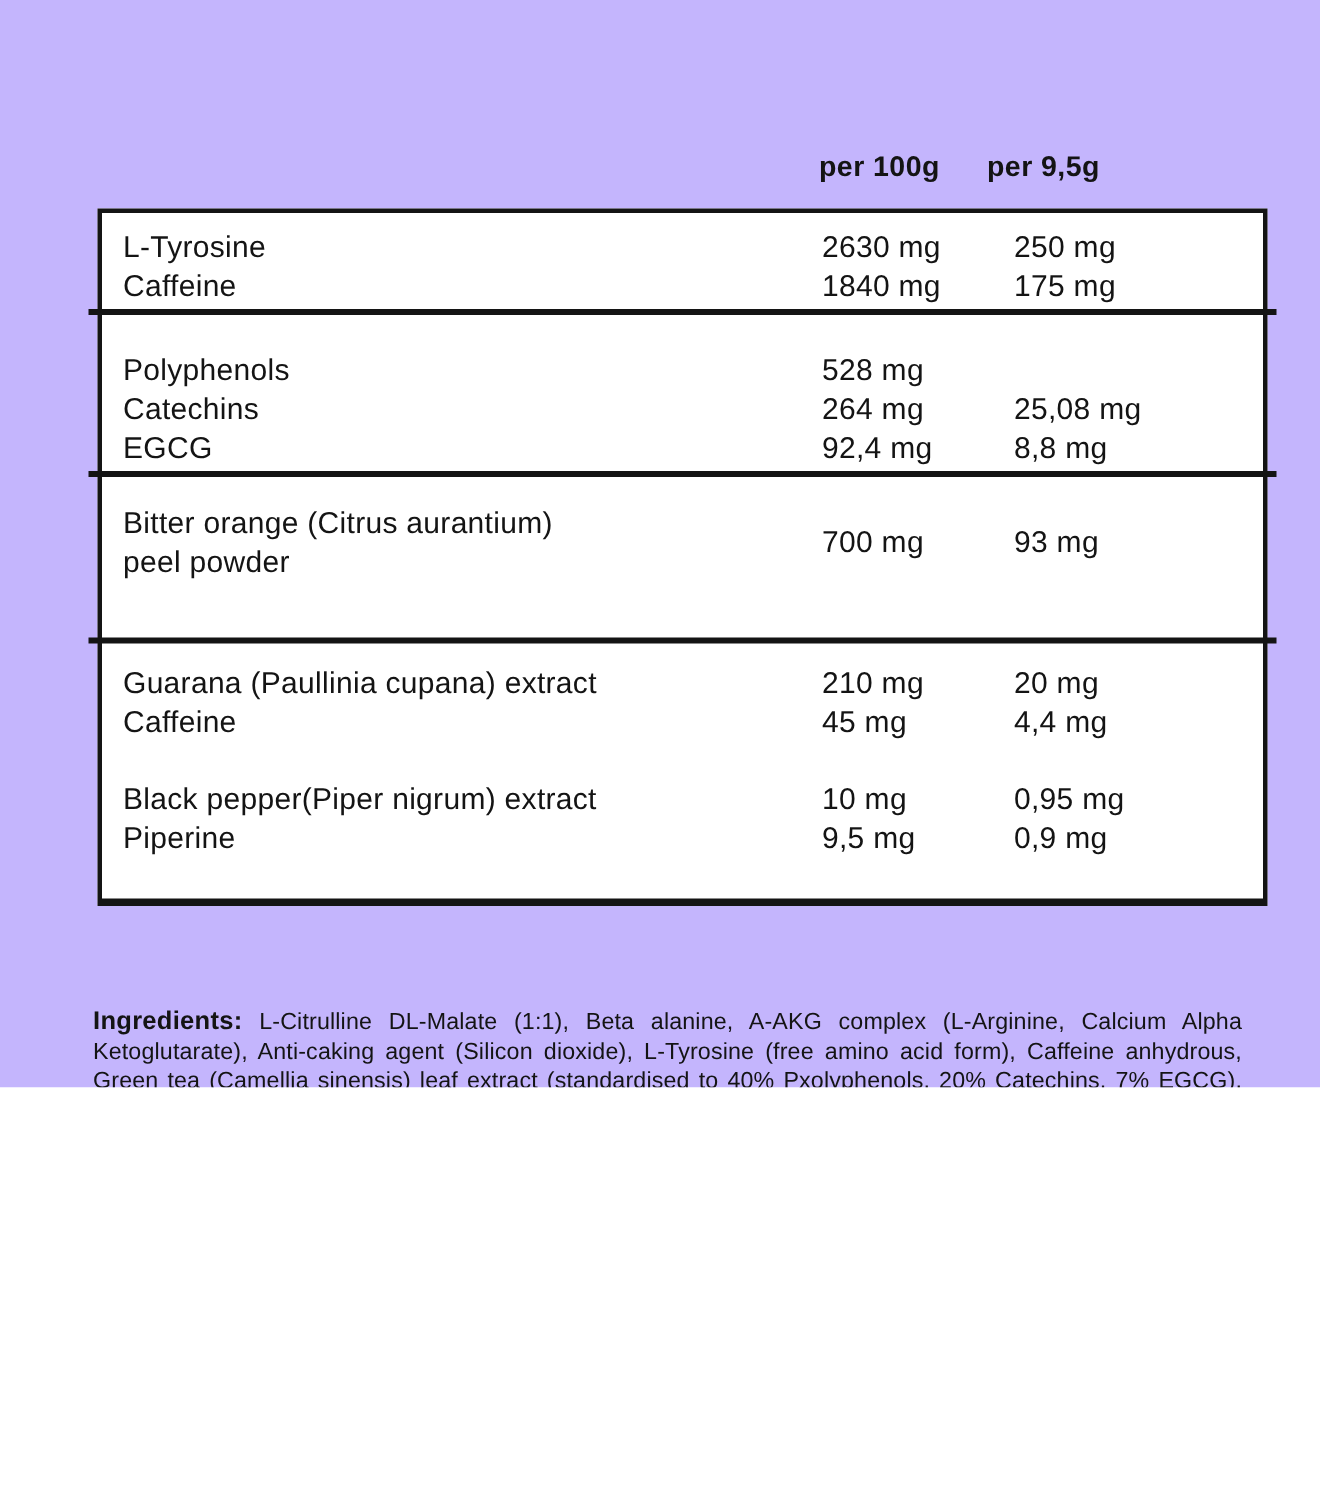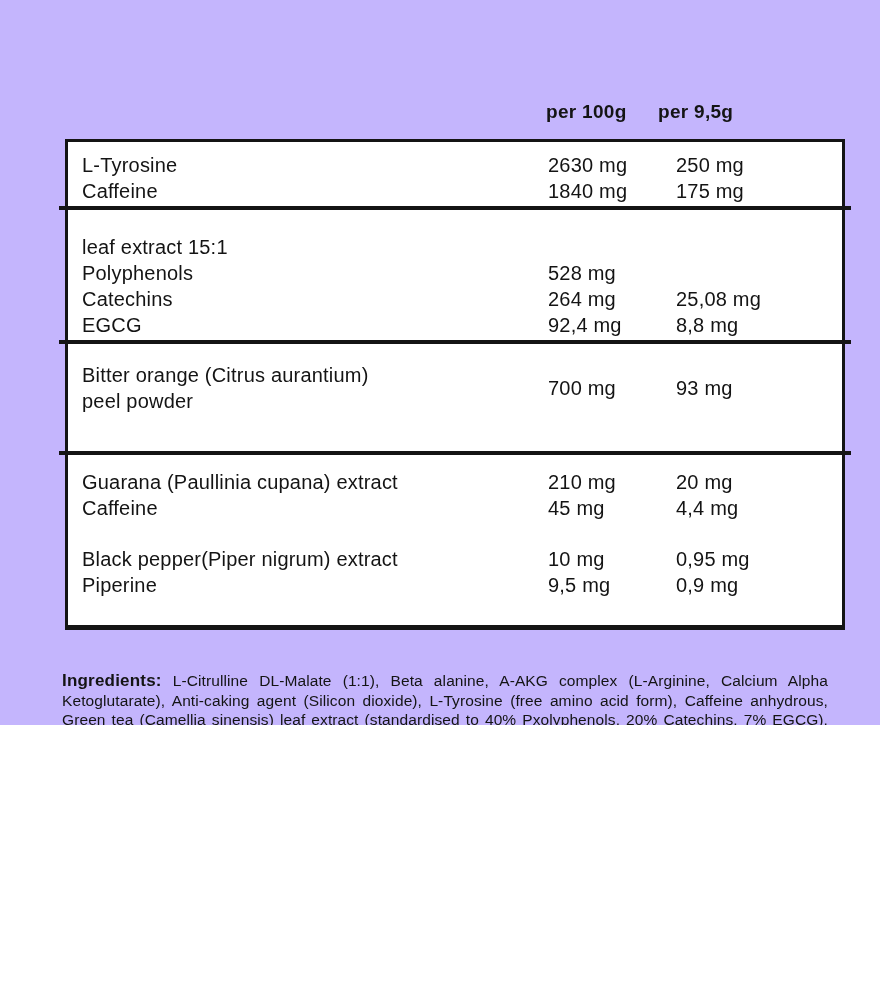--- a/index.html
+++ b/index.html
@@ -98,25 +98,20 @@
         <div class="label">Caffeine</div>
         <div class="val">1840 mg</div>
         <div class="val">175 mg</div>
       </div>
     </div>
 
     <div class="divider"></div>
 
     <div class="section sec-2">
       <div class="row">
-        <div class="label">leaf extract 15:1</div>
-        <div class="val"></div>
-        <div class="val"></div>
-      </div>
-      <div class="row">
         <div class="label">Polyphenols</div>
         <div class="val">528 mg</div>
       </div>
       <div class="row">
         <div class="label">Catechins</div>
         <div class="val">264 mg</div>
         <div class="val">25,08 mg</div>
       </div>
       <div class="row">
         <div class="label">EGCG</div>

